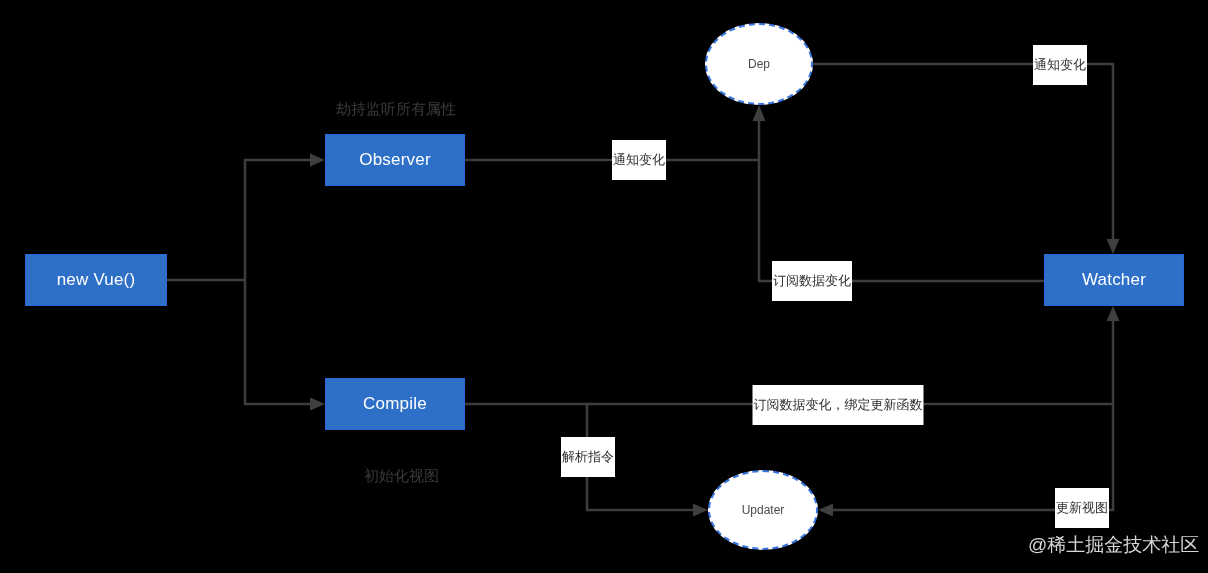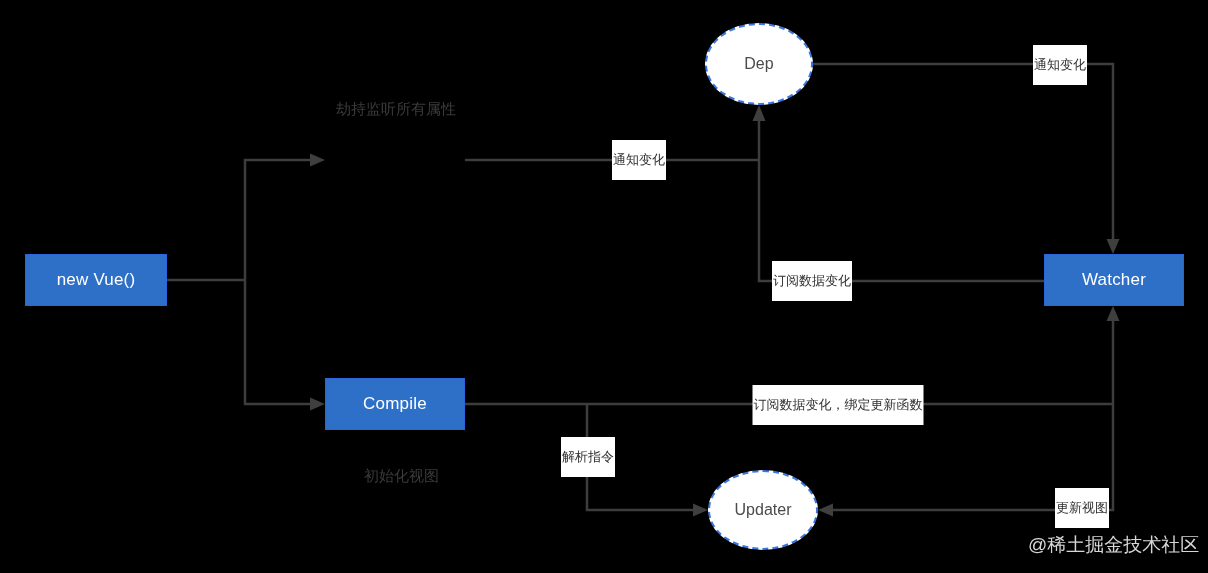--- a/index.html
+++ b/index.html
@@ -27,21 +27,21 @@
     justify-content: center;
     letter-spacing: 0.2px;
   }
   .ellipse {
     position: absolute;
     background: #ffffff;
     border: 2px dashed #3b77e0;
     box-sizing: border-box;
     border-radius: 50%;
     color: #4b4b4b;
-    font-size: 16px;
+    font-size: 12px;
     display: flex;
     align-items: center;
     justify-content: center;
   }
   .edge-label {
     position: absolute;
     transform: translate(-50%, -50%);
     background: #ffffff;
     color: #2f2f2f;
     font-size: 13px;
@@ -85,20 +85,21 @@
     <path class="edge" d="M1113 321 L1113 510 L833 510"></path>
     <polygon class="arrowhead" points="1113,306 1106.5,321 1119.5,321"></polygon>
     <polygon class="arrowhead" points="818,510 833,503.5 833,516.5"></polygon>
 
     <path class="edge" d="M587 404 L587 510 L693 510"></path>
     <polygon class="arrowhead" points="708,510 693,503.5 693,516.5"></polygon>
   </svg>
 
   <div class="box" style="left:25px; top:254px; width:142px; height:52px;text-align:right;">new Vue()</div>
 
+  <div class="box" style="left:325px; top:134px; width:140px; height:52px;">Observer</div>
 
   <div class="box" style="left:1044px; top:254px; width:140px; height:52px;">Watcher</div>
 
   <div class="box" style="left:325px; top:378px; width:140px; height:52px;">Compile</div>
 
   <div class="ellipse" style="left:705px; top:23px; width:108px; height:82px;">Dep</div>
 
   <div class="ellipse" style="left:708px; top:470px; width:110px; height:80px;">Updater</div>
 
   <div class="edge-label" style="left:639px; top:160px;">通知变化</div>

